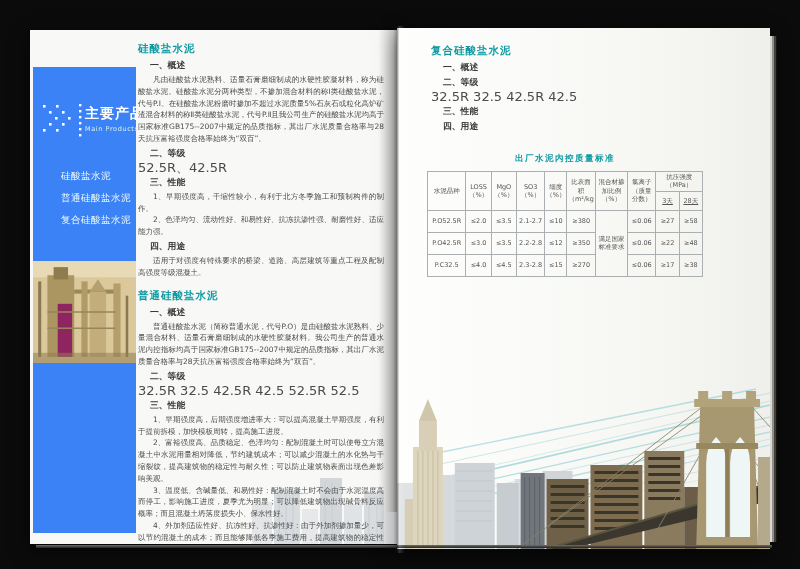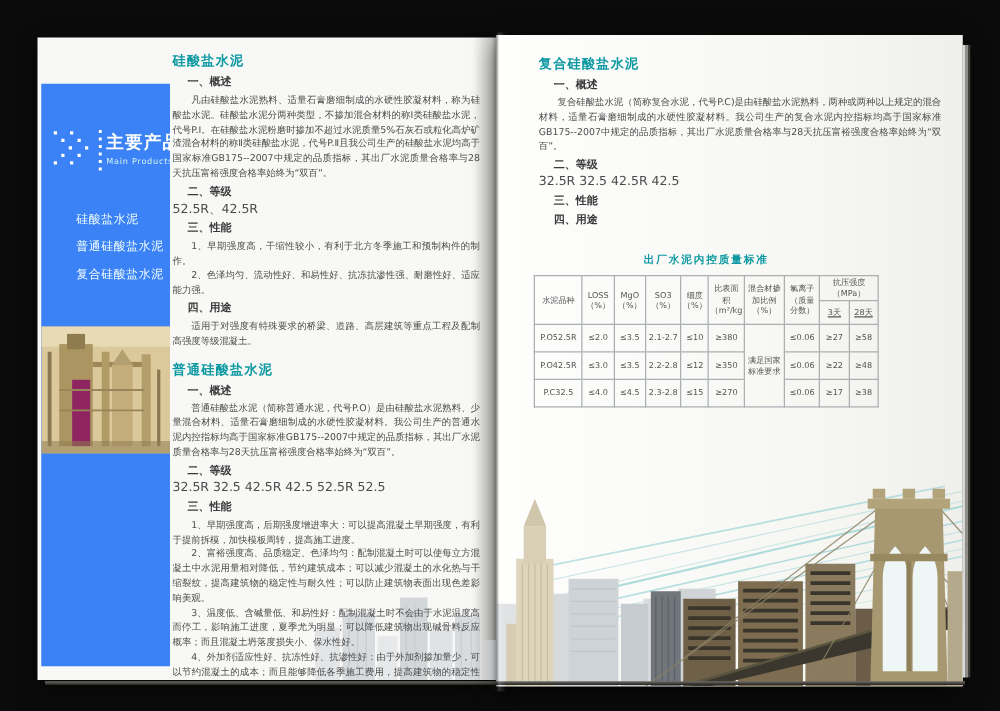--- a/index.html
+++ b/index.html
@@ -28,21 +28,21 @@
   .sb-item{color:#f2fdfd;font-size:9.5px;line-height:22px;padding-left:28px;white-space:nowrap;letter-spacing:.5px;}
   .sb-photo{position:absolute;left:0;top:194px;width:103px;height:102px;overflow:hidden;}
   .sb-photo svg{display:block;width:100%;height:100%;}
 
   
   .content-l{position:absolute;left:108px;top:12px;width:246px;z-index:4;}
   .sec-heading{color:#0d99a2;font-weight:bold;font-size:10.5px;letter-spacing:1px;margin:0 0 4px 0;}
   .sec-heading.mt{margin-top:10px;}
   .sub-head{font-size:8.8px;color:#3a3a3a;font-weight:bold;padding-left:12px;margin:3px 0 2px 0;}
   .body-p{font-size:7.5px;color:#4b4b4b;line-height:11.8px;text-align:justify;text-indent:2em;margin:0;}
-  .grades{font-size:10px;color:#4b4b4b;line-height:12px;margin:1px 0;}
+  .grades{font-size:13px;color:#4b4b4b;line-height:12px;margin:1px 0;}
 
   
   .content-r{position:absolute;left:34px;top:16px;width:322px;z-index:4;}
 
   
   .table-block{margin-top:20px;width:276px;margin-left:-4px;}
   .table-title{color:#0d99a2;font-weight:bold;font-size:8.5px;text-align:center;letter-spacing:1.5px;margin-bottom:6px;}
   table.qc{border-collapse:collapse;width:100%;table-layout:fixed;}
   table.qc th,table.qc td{border:1px solid #aab0b2;padding:1px;text-align:center;
     font-size:6.5px;color:#555;font-weight:normal;line-height:1.3;overflow:hidden;}
@@ -278,21 +278,20 @@
         <path d="M334,150 v-74 q0,-16 10,-26 q10,10 10,26 v74 z" fill="#eef6f6"></path>
         <rect x="300" y="56" width="62" height="6" fill="#978860"></rect>
         <line x1="331" y1="62" x2="331" y2="150" stroke="#8f8059" stroke-width="4"></line>
       </g>
       <rect x="362" y="70" width="12" height="92" fill="#b5a98c"></rect>
     </svg>
 
     <div class="content-r">
       <h2 class="sec-heading">复合硅酸盐水泥</h2>
       <div class="sub-head">一、概述</div>
-      <p class="body-p">复合硅酸盐水泥（简称复合水泥，代号P.C)是由硅酸盐水泥熟料，两种或两种以上规定的混合材料，适量石膏磨细制成的水硬性胶凝材料。我公司生产的复合水泥内控指标均高于国家标准GB175--2007中规定的品质指标，其出厂水泥质量合格率与28天抗压富裕强度合格率始终为“双百”。</p>
       <div class="sub-head">二、等级</div>
       <div class="grades">32.5R 32.5 42.5R 42.5</div>
       <div class="sub-head">三、性能</div>
       <div class="sub-head">四、用途</div>
 
       <div class="table-block">
         <div class="table-title">出厂水泥内控质量标准</div>
         <table class="qc">
           <colgroup>
             <col style="width:38px">

